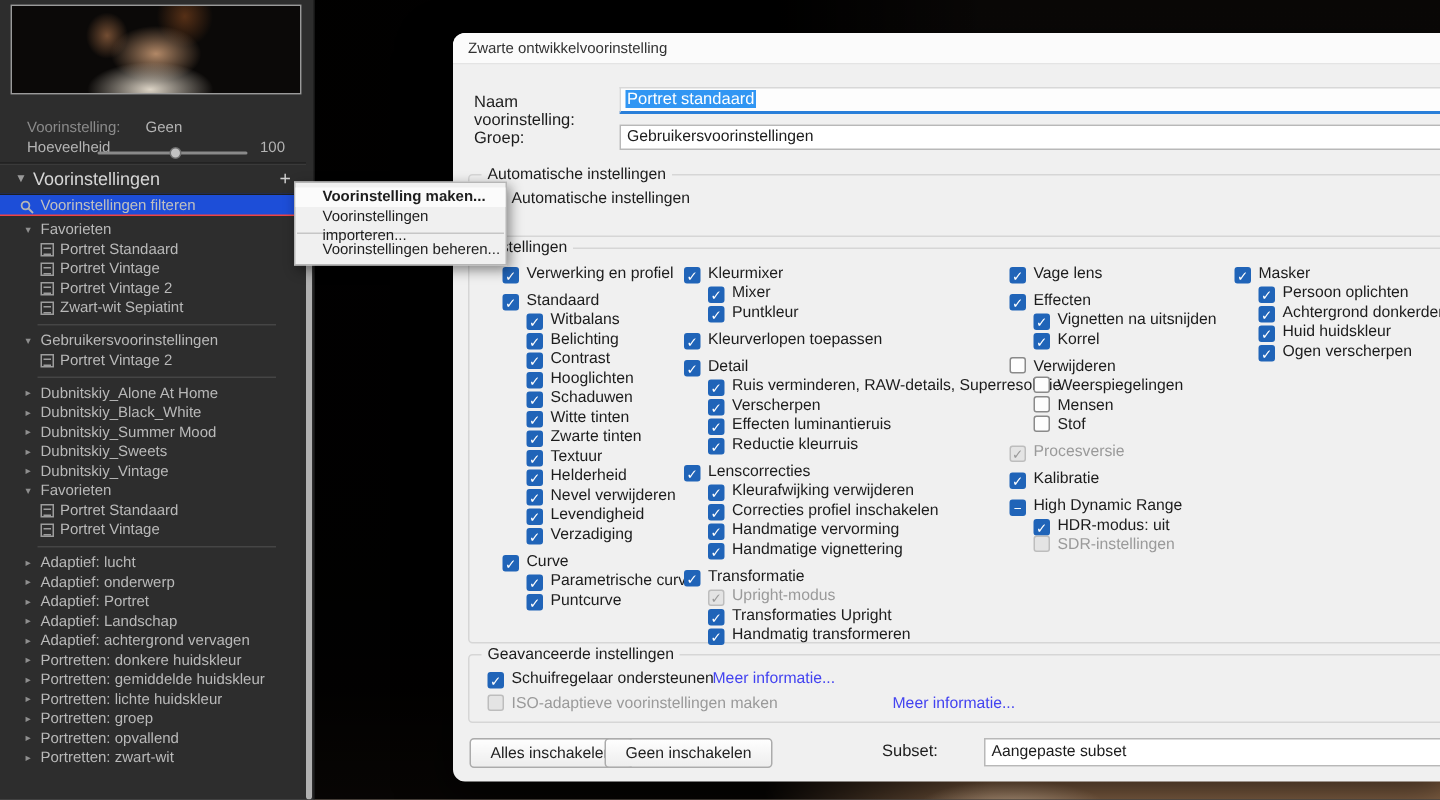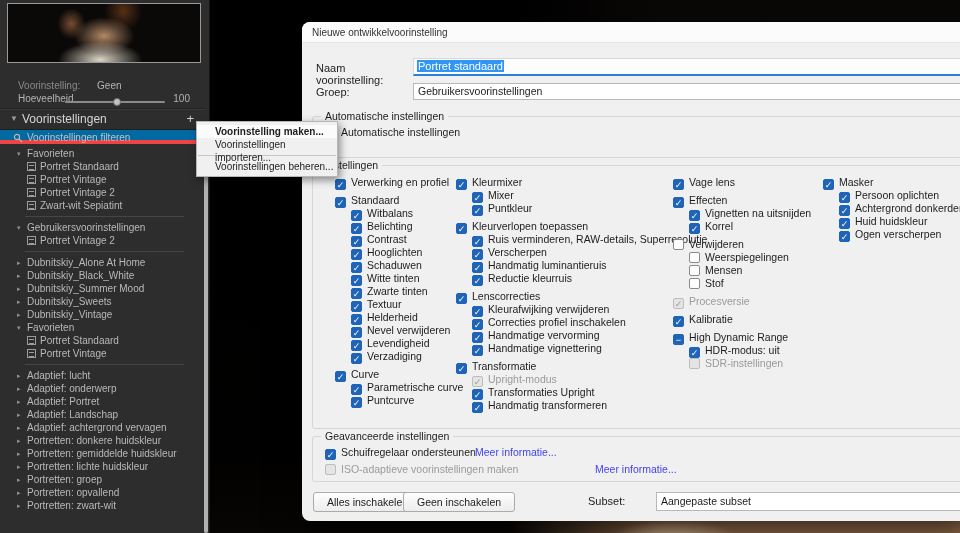--- a/index.html
+++ b/index.html
@@ -36,21 +36,21 @@
   .slider .thumbb { position:absolute; left:48%; top:0; width:8px; height:8px; border-radius:50%;
     background:#c2c2c2; border:1px solid #6e6e6e; }
   .ap-100 { position:absolute; right:8px; top:0;margin-left:36px; }
   .panel-sep { position:absolute; left:0; top:108px; width:204px; border-top:1px solid #222;
     box-shadow:0 1px 0 #3a3a3a; }
   .panel-header { position:absolute; left:0; top:109px; width:204px; height:19px; }
   .ph-tri { position:absolute; left:10px; top:5px; font-size:8px; color:#9a9a9a; }
   .ph-title { position:absolute; left:22px; top:3px; font-size:12px; color:#d6d6d6; }
   .ph-plus { position:absolute; right:10px; top:2px; font-size:13px; color:#cfcfcf; cursor:default; }
   .filter-row { position:absolute; left:0; top:129px; width:204px; height:15px;
-    background:#0369a1; border-top:1px solid #1f1f1f; border-bottom:4px solid #ef4444; }
+    background:#1d4ed8; border-top:1px solid #1f1f1f; border-bottom:1px solid #ef4444; }
   .filter-row svg { position:absolute; left:13px; top:3px; }
   .filter-label { position:absolute; left:27px; top:2px; font-size:10px; color:#c0c0c0; }
   .preset-list { position:absolute; left:0; top:147px; width:204px; }
   .sb-row { position:relative; height:13px; font-size:10px; color:#b9b9b9; line-height:13px; }
   .sb-row .tri { position:absolute; left:17px; top:0; font-size:7px; color:#8f8f8f; line-height:13px; }
   .sb-row .g-label { position:absolute; left:27px; top:0; }
   .sb-row .pic { position:absolute; left:27px; top:2px; width:9px; height:9px; border:1px solid #9d9d9d; }
   .sb-row .pic::after { content:""; position:absolute; left:1px; right:1px; top:2px; height:3px;
     border-top:1px solid #9d9d9d; border-bottom:1px solid #9d9d9d; }
   .sb-row .i-label { position:absolute; left:40px; top:0; }
@@ -250,21 +250,21 @@
 
 <div class="ctx-menu" id="ctx-menu">
     <div class="ctx-item hl">Voorinstelling maken...</div>
     <div class="ctx-item">Voorinstellingen importeren...</div>
     <div class="ctx-sep"></div>
     <div class="ctx-item">Voorinstellingen beheren...</div>
   </div>
 
 <div class="dialog">
   <div class="dlg-titlebar">
-    <span class="dlg-title">Nieuwe ontwikkelvoorinstelling</span>
+    <span class="dlg-title">Zwarte ontwikkelvoorinstelling</span>
   </div>
 
   <div class="fieldlabel" style="top:40px;">Naam voorinstelling:</div>
   <div class="name-field">
     <span class="sel">Portret standaard</span>
   </div>
 
   <div class="fieldlabel" style="top:64px;">Groep:</div>
   <div class="combo" style="top:61px;">
     <span>Gebruikersvoorinstellingen</span>
@@ -296,23 +296,24 @@
         <div class="cbrow indent"><span class="cb on">✓</span><span>Verzadiging</span></div>
         <div class="cbrow top gap"><span class="cb on">✓</span><span>Curve</span></div>
         <div class="cbrow indent"><span class="cb on">✓</span><span>Parametrische curve</span></div>
         <div class="cbrow indent"><span class="cb on">✓</span><span>Puntcurve</span></div>
       </div>
     <div class="col" style="left:143px;">
         <div class="cbrow top"><span class="cb on">✓</span><span>Kleurmixer</span></div>
         <div class="cbrow indent"><span class="cb on">✓</span><span>Mixer</span></div>
         <div class="cbrow indent"><span class="cb on">✓</span><span>Puntkleur</span></div>
         <div class="cbrow top gap"><span class="cb on">✓</span><span>Kleurverlopen toepassen</span></div>
+        <div class="cbrow top gap"><span class="cb on">✓</span><span>Detail</span></div>
         <div class="cbrow indent"><span class="cb on">✓</span><span>Ruis verminderen, RAW-details, Superresolutie</span></div>
         <div class="cbrow indent"><span class="cb on">✓</span><span>Verscherpen</span></div>
-        <div class="cbrow indent"><span class="cb on">✓</span><span>Handmatig luminantieruis</span></div>
+        <div class="cbrow indent"><span class="cb on">✓</span><span>Effecten luminantieruis</span></div>
         <div class="cbrow indent"><span class="cb on">✓</span><span>Reductie kleurruis</span></div>
         <div class="cbrow top gap"><span class="cb on">✓</span><span>Lenscorrecties</span></div>
         <div class="cbrow indent"><span class="cb on">✓</span><span>Kleurafwijking verwijderen</span></div>
         <div class="cbrow indent"><span class="cb on">✓</span><span>Correcties profiel inschakelen</span></div>
         <div class="cbrow indent"><span class="cb on">✓</span><span>Handmatige vervorming</span></div>
         <div class="cbrow indent"><span class="cb on">✓</span><span>Handmatige vignettering</span></div>
         <div class="cbrow top gap"><span class="cb on">✓</span><span>Transformatie</span></div>
         <div class="cbrow indent"><span class="cb dis">✓</span><span class="lbl-dis">Upright-modus</span></div>
         <div class="cbrow indent"><span class="cb on">✓</span><span>Transformaties Upright</span></div>
         <div class="cbrow indent"><span class="cb on">✓</span><span>Handmatig transformeren</span></div>

